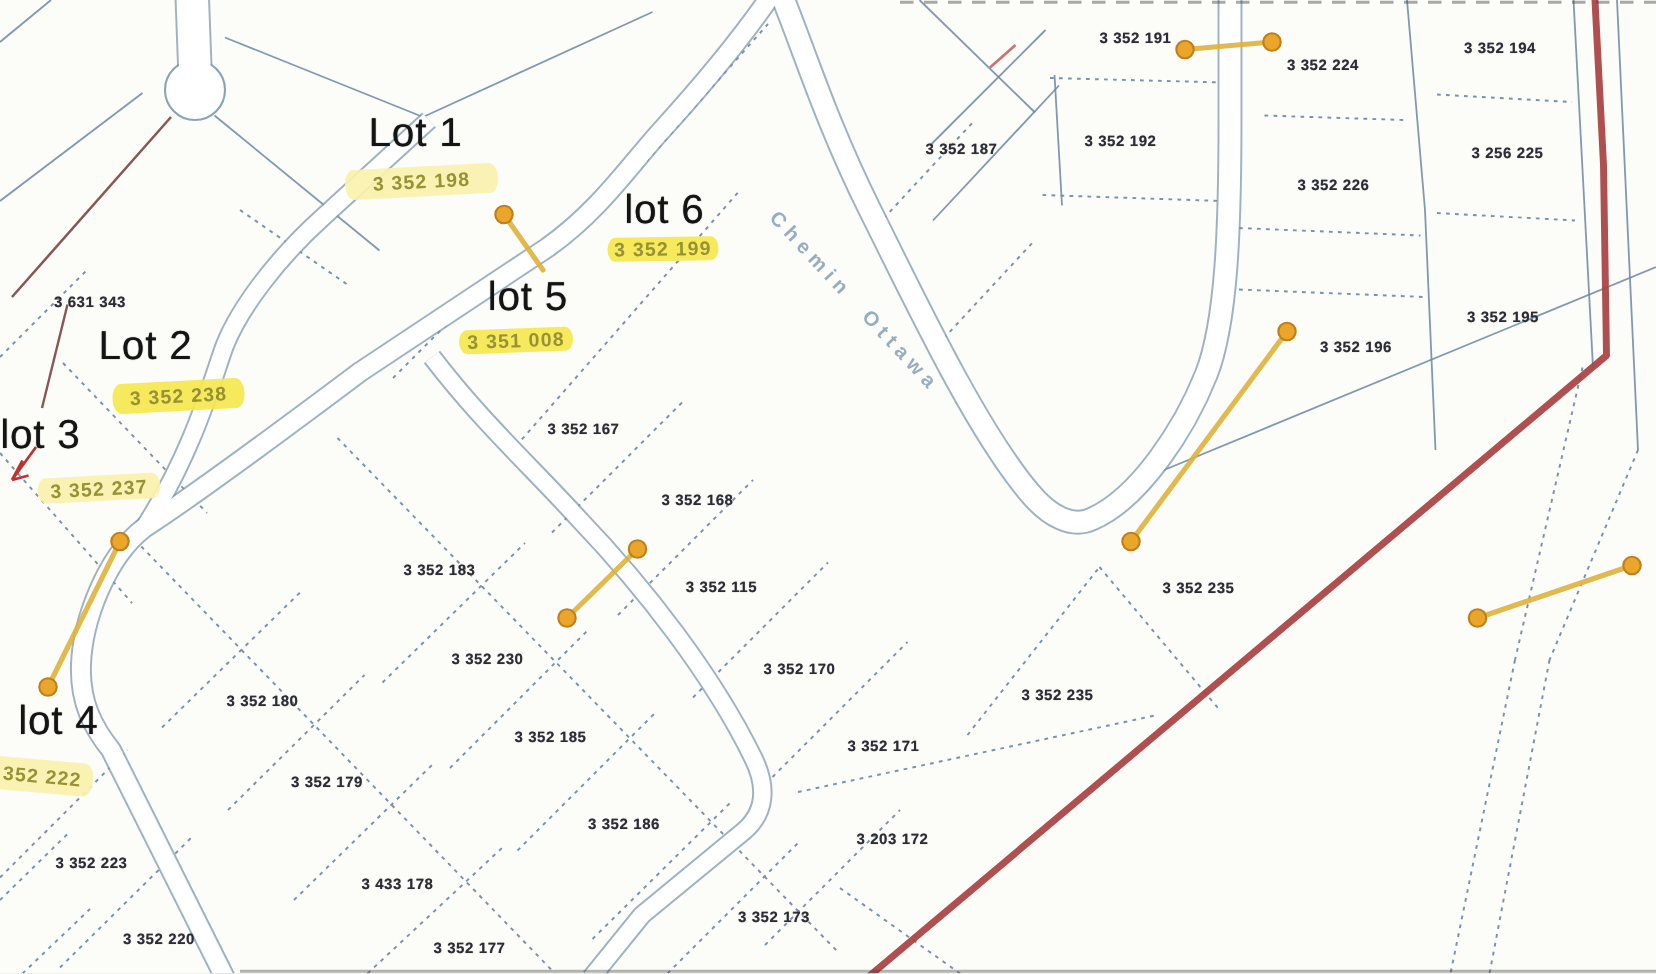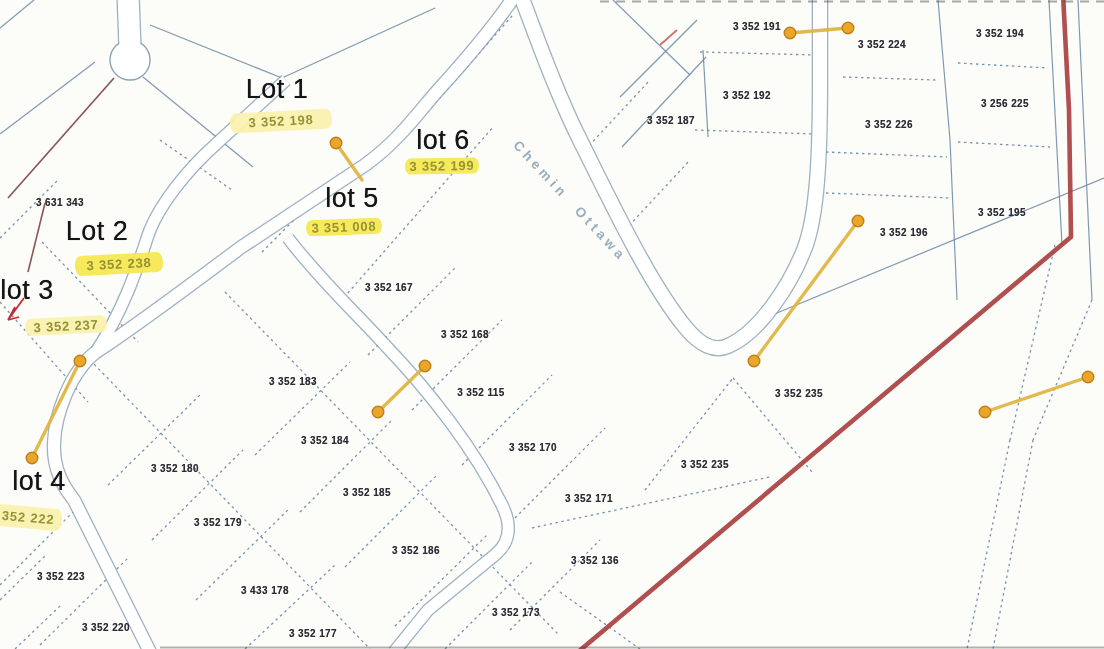--- a/index.html
+++ b/index.html
@@ -118,43 +118,43 @@
       <div class="hl" style="left: 25px; top: 316.5px; width: 82px; height: 17px; background: rgb(250, 242, 173); transform: rotate(-3deg); opacity: 0.92;">
         <span style="color: rgb(142, 138, 37);">3 352 237</span>
       </div>
       <div class="hl" style="left: -18px; top: 506px; width: 80px; height: 22px; background: rgb(250, 242, 173); transform: rotate(5deg); opacity: 0.92;">
         <span style="color: rgb(142, 138, 37);">3 352 222</span>
       </div>
     </div>
   <div id="lbl-layer">
     <div class="street-lbl" style="left:570px;top:201px">Chemin Ottawa</div>
   <div class="lbl parcel-lbl" style="left: 60px; top: 202px;">3 631 343</div>
-      <div class="lbl parcel-lbl" style="left: 671px; top: 100px; margin-top: 20px;">3 352 187</div>
+      <div class="lbl parcel-lbl" style="left: 641px; top: 100px;">3 352 187</div>
       <div class="lbl parcel-lbl" style="left: 757px; top: 26px;">3 352 191</div>
       <div class="lbl parcel-lbl" style="left: 882px; top: 44px;">3 352 224</div>
       <div class="lbl parcel-lbl" style="left: 1000px; top: 33px;">3 352 194</div>
       <div class="lbl parcel-lbl" style="left: 747px; top: 95px;">3 352 192</div>
       <div class="lbl parcel-lbl" style="left: 1005px; top: 103px;">3 256 225</div>
       <div class="lbl parcel-lbl" style="left: 889px; top: 124px;">3 352 226</div>
       <div class="lbl parcel-lbl" style="left: 904px; top: 232px;">3 352 196</div>
       <div class="lbl parcel-lbl" style="left: 1002px; top: 212px;">3 352 195</div>
       <div class="lbl parcel-lbl" style="left: 389px; top: 287px;">3 352 167</div>
       <div class="lbl parcel-lbl" style="left: 437px; top: 334px; margin-left: 28px;">3 352 168</div>
       <div class="lbl parcel-lbl" style="left: 481px; top: 392px;">3 352 115</div>
       <div class="lbl parcel-lbl" style="left: 276px; top: 381px; margin-left: 17px;">3 352 183</div>
       <div class="lbl parcel-lbl" style="left: 799px; top: 393px;">3 352 235</div>
-      <div class="lbl parcel-lbl" style="left: 325px; top: 440px;">3 352 184</div>
+      <div class="lbl parcel-lbl" style="left: 325px; top: 440px;">3 352 230</div>
       <div class="lbl parcel-lbl" style="left: 533px; top: 447px;">3 352 170</div>
       <div class="lbl parcel-lbl" style="left: 705px; top: 464px;">3 352 235</div>
       <div class="lbl parcel-lbl" style="left: 175px; top: 468px;">3 352 180</div>
       <div class="lbl parcel-lbl" style="left: 367px; top: 492px;">3 352 185</div>
       <div class="lbl parcel-lbl" style="left: 589px; top: 498px;">3 352 171</div>
       <div class="lbl parcel-lbl" style="left: 218px; top: 522px;">3 352 179</div>
       <div class="lbl parcel-lbl" style="left: 416px; top: 550px;">3 352 186</div>
-      <div class="lbl parcel-lbl" style="left: 595px; top: 560px;">3 352 136</div>
+      <div class="lbl parcel-lbl" style="left: 595px; top: 560px;">3 203 172</div>
       <div class="lbl parcel-lbl" style="left: 61px; top: 576px;">3 352 223</div>
       <div class="lbl parcel-lbl" style="left: 265px; top: 590px;">3 433 178</div>
       <div class="lbl parcel-lbl" style="left: 516px; top: 612px;">3 352 173</div>
       <div class="lbl parcel-lbl" style="left: 106px; top: 627px;">3 352 220</div>
       <div class="lbl parcel-lbl" style="left: 313px; top: 633px;">3 352 177</div>
       <div class="lbl lot-lbl" style="left: 277px; top: 89px;">Lot 1</div>
       <div class="lbl lot-lbl" style="left: 97px; top: 231px;">Lot 2</div>
       <div class="lbl lot-lbl" style="left: 27px; top: 290px;">lot 3</div>
       <div class="lbl lot-lbl" style="left: 39px; top: 481px;">lot 4</div>
       <div class="lbl lot-lbl" style="left: 352px; top: 198px;">lot 5</div>

